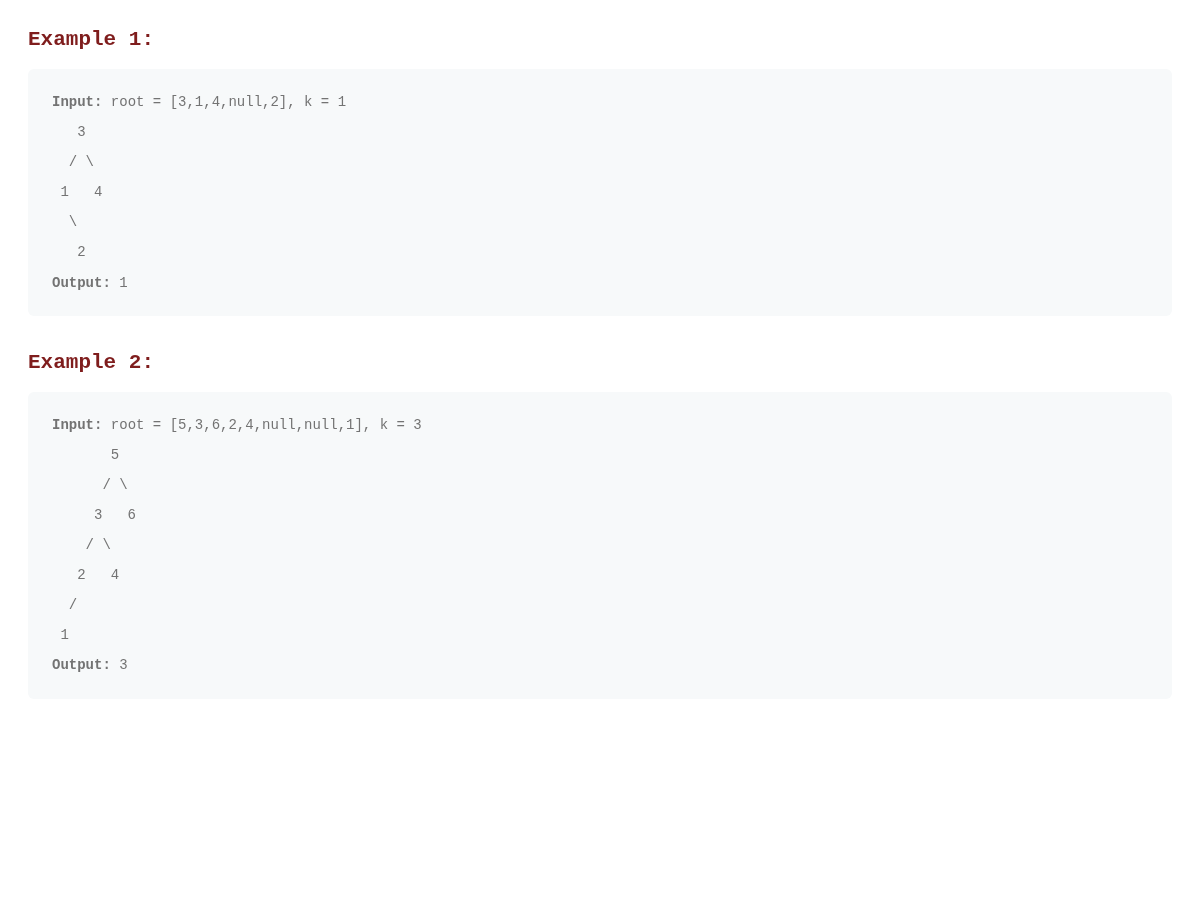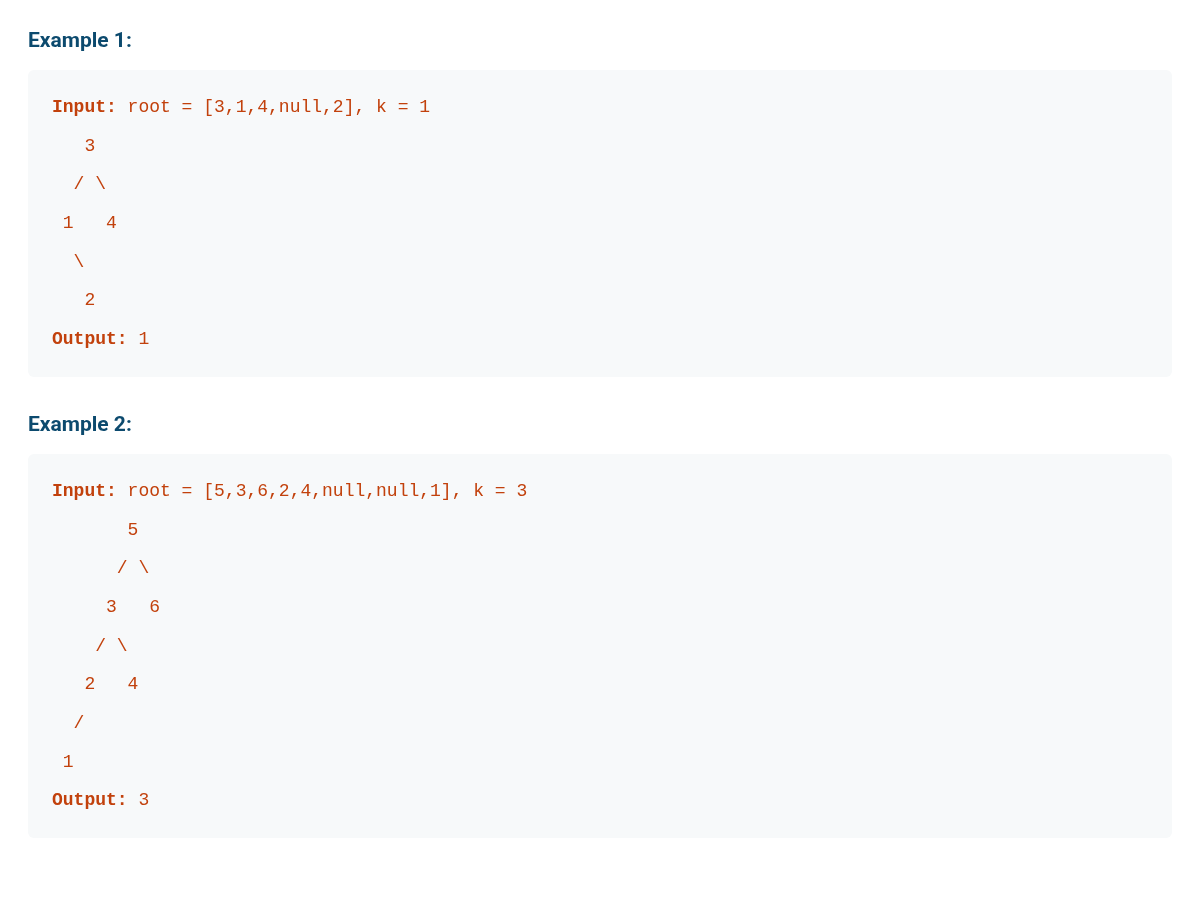--- a/index.html
+++ b/index.html
@@ -10,34 +10,35 @@
     body {
       font-family: -apple-system, BlinkMacSystemFont, "Segoe UI", Roboto, Helvetica, Arial, sans-serif;
       background: #ffffff;
       padding: 28px;
       color: #263238;
       width: 1200px;
     }
     .example-heading {
       font-size: 21px;
       font-weight: 700;
-      color: #0c4a6e;
+      color: #7f1d1d;
       margin-bottom: 18px;
+      font-family: Liberation Mono, monospace;
     }
     .example-heading.second {
       margin-top: 35px;
     }
     .code-block {
       background: #f7f9fa;
       border-radius: 6px;
       padding: 18px 24px;
       font-family: "SFMono-Regular", Consolas, "Liberation Mono", Menlo, Courier, monospace;
-      font-size: 18px;
+      font-size: 14px;
       line-height: 2.15;
-      color: #c2410c;
+      color: #737373;
       white-space: pre;
       overflow-x: auto;
     }
     .code-block .label {
       font-weight: 700;
     }
   </style>
 </head>
 <body>
 

